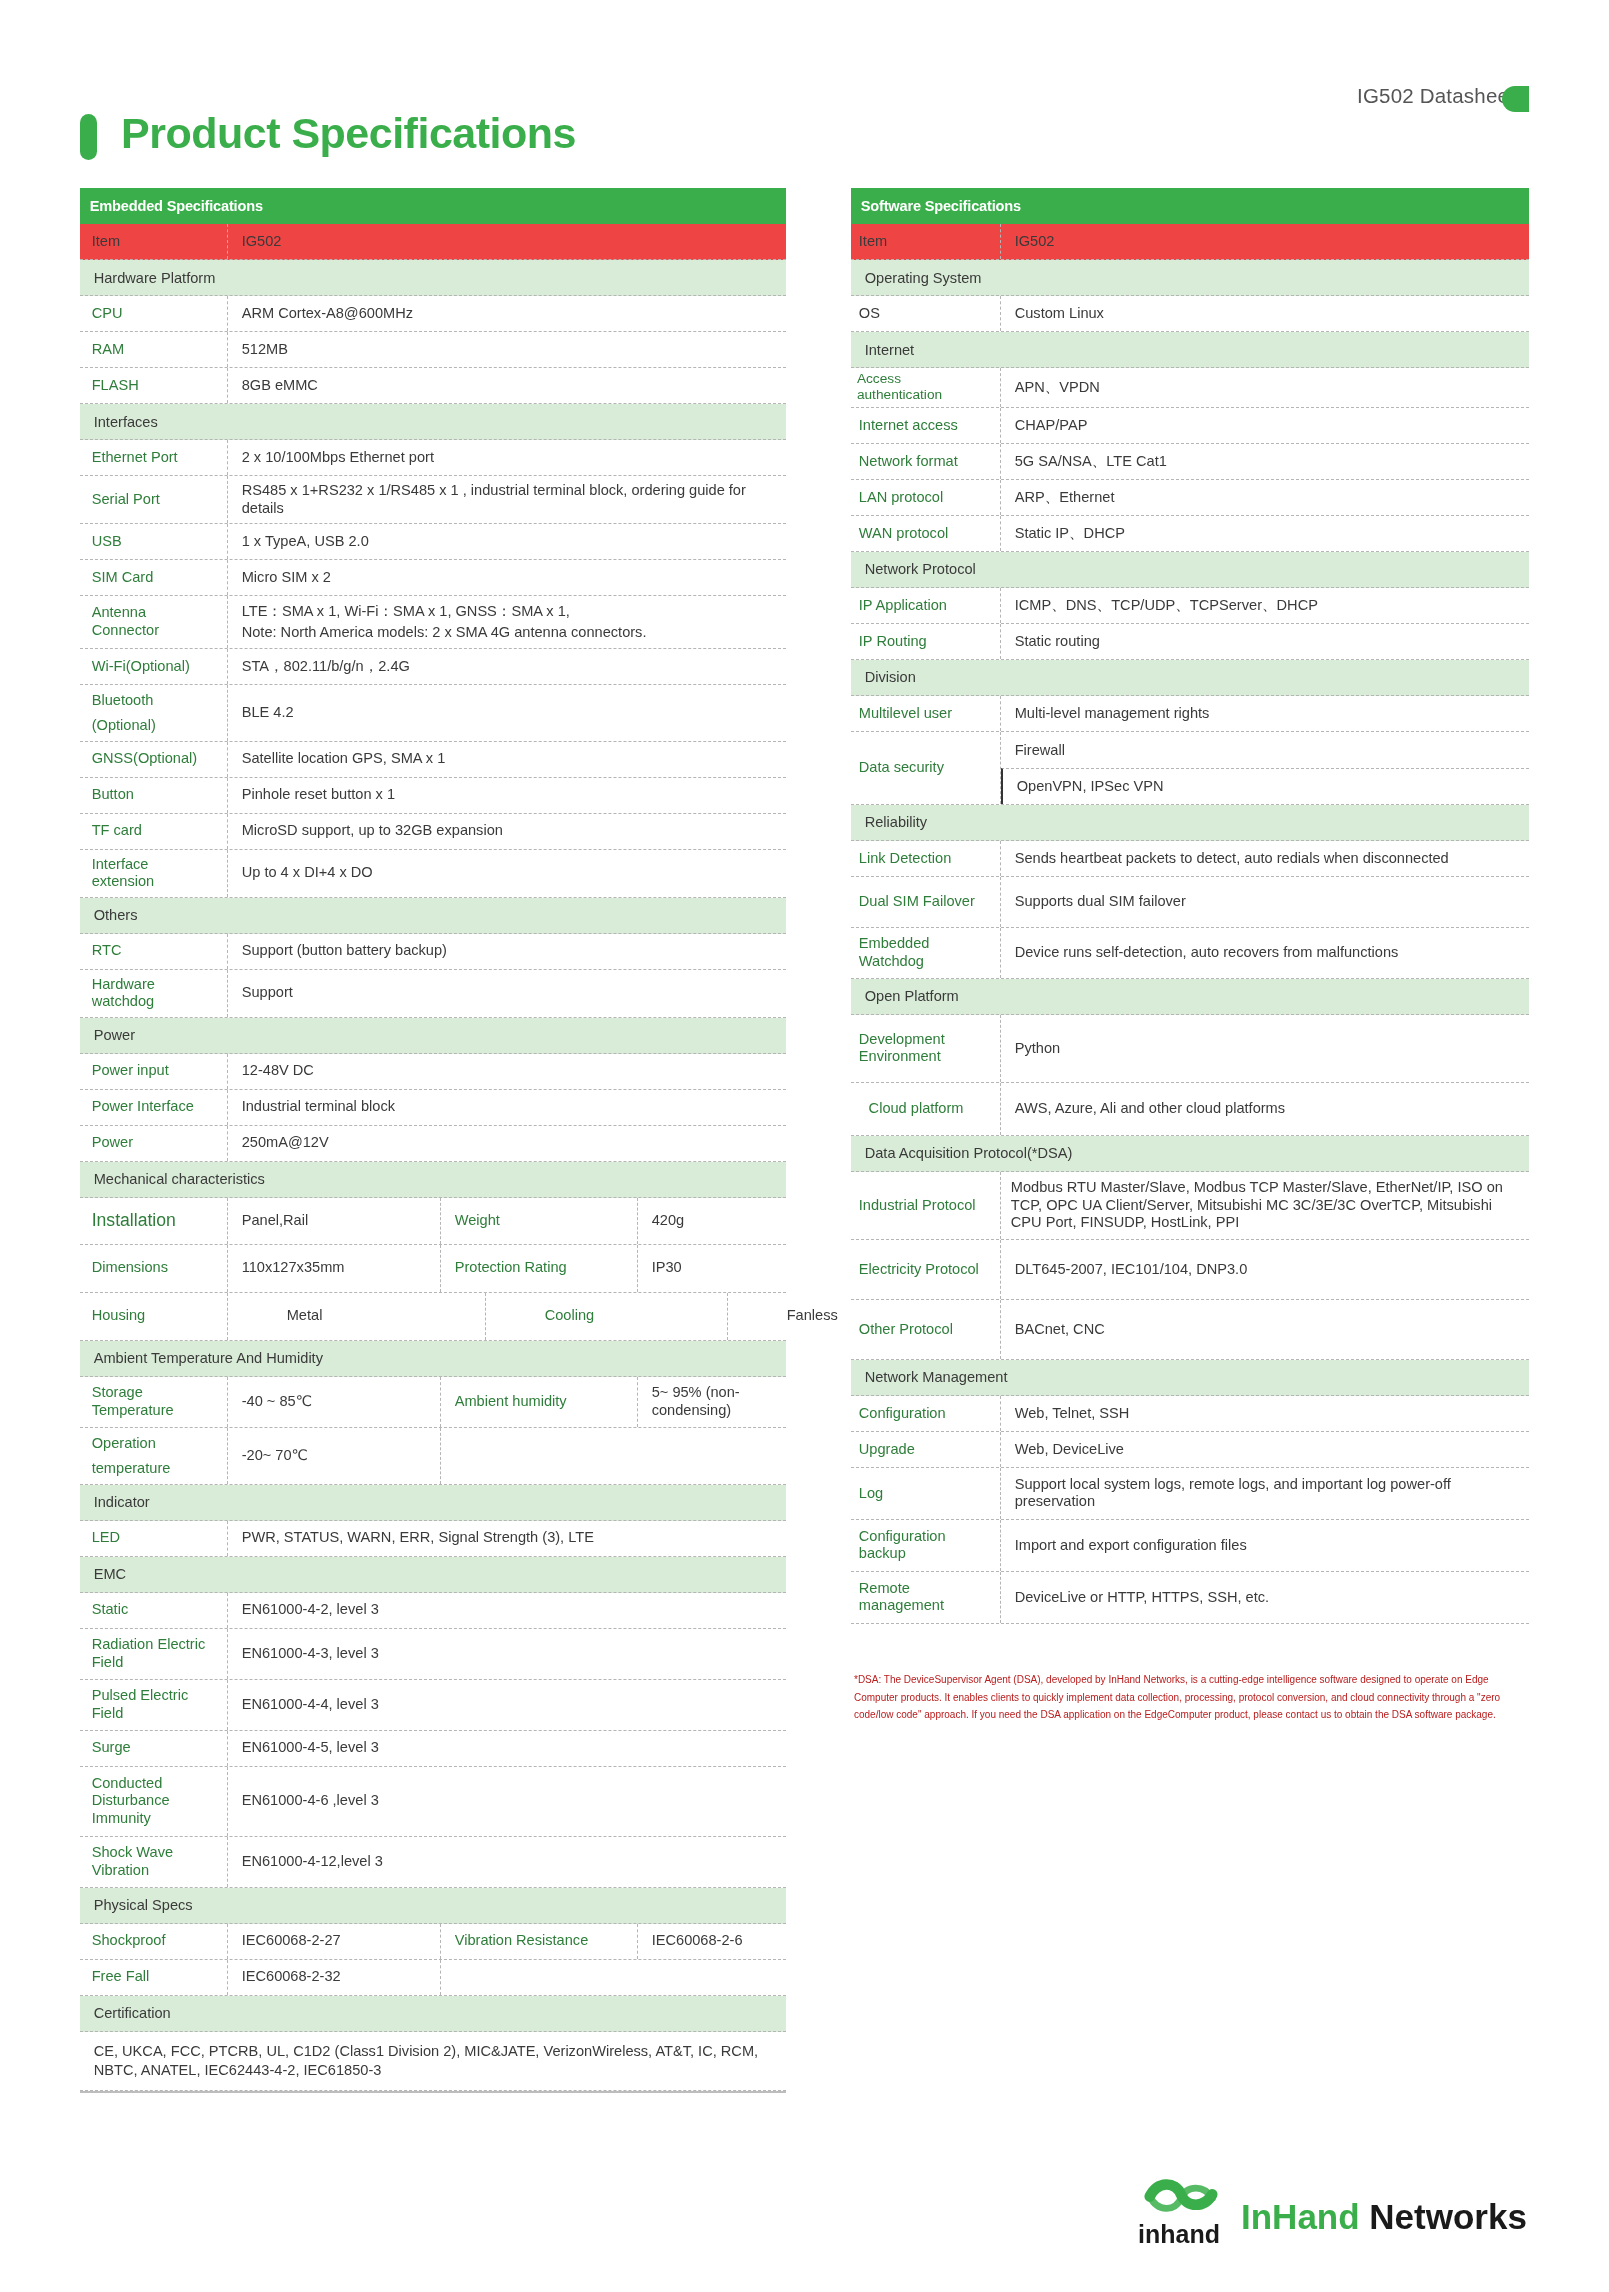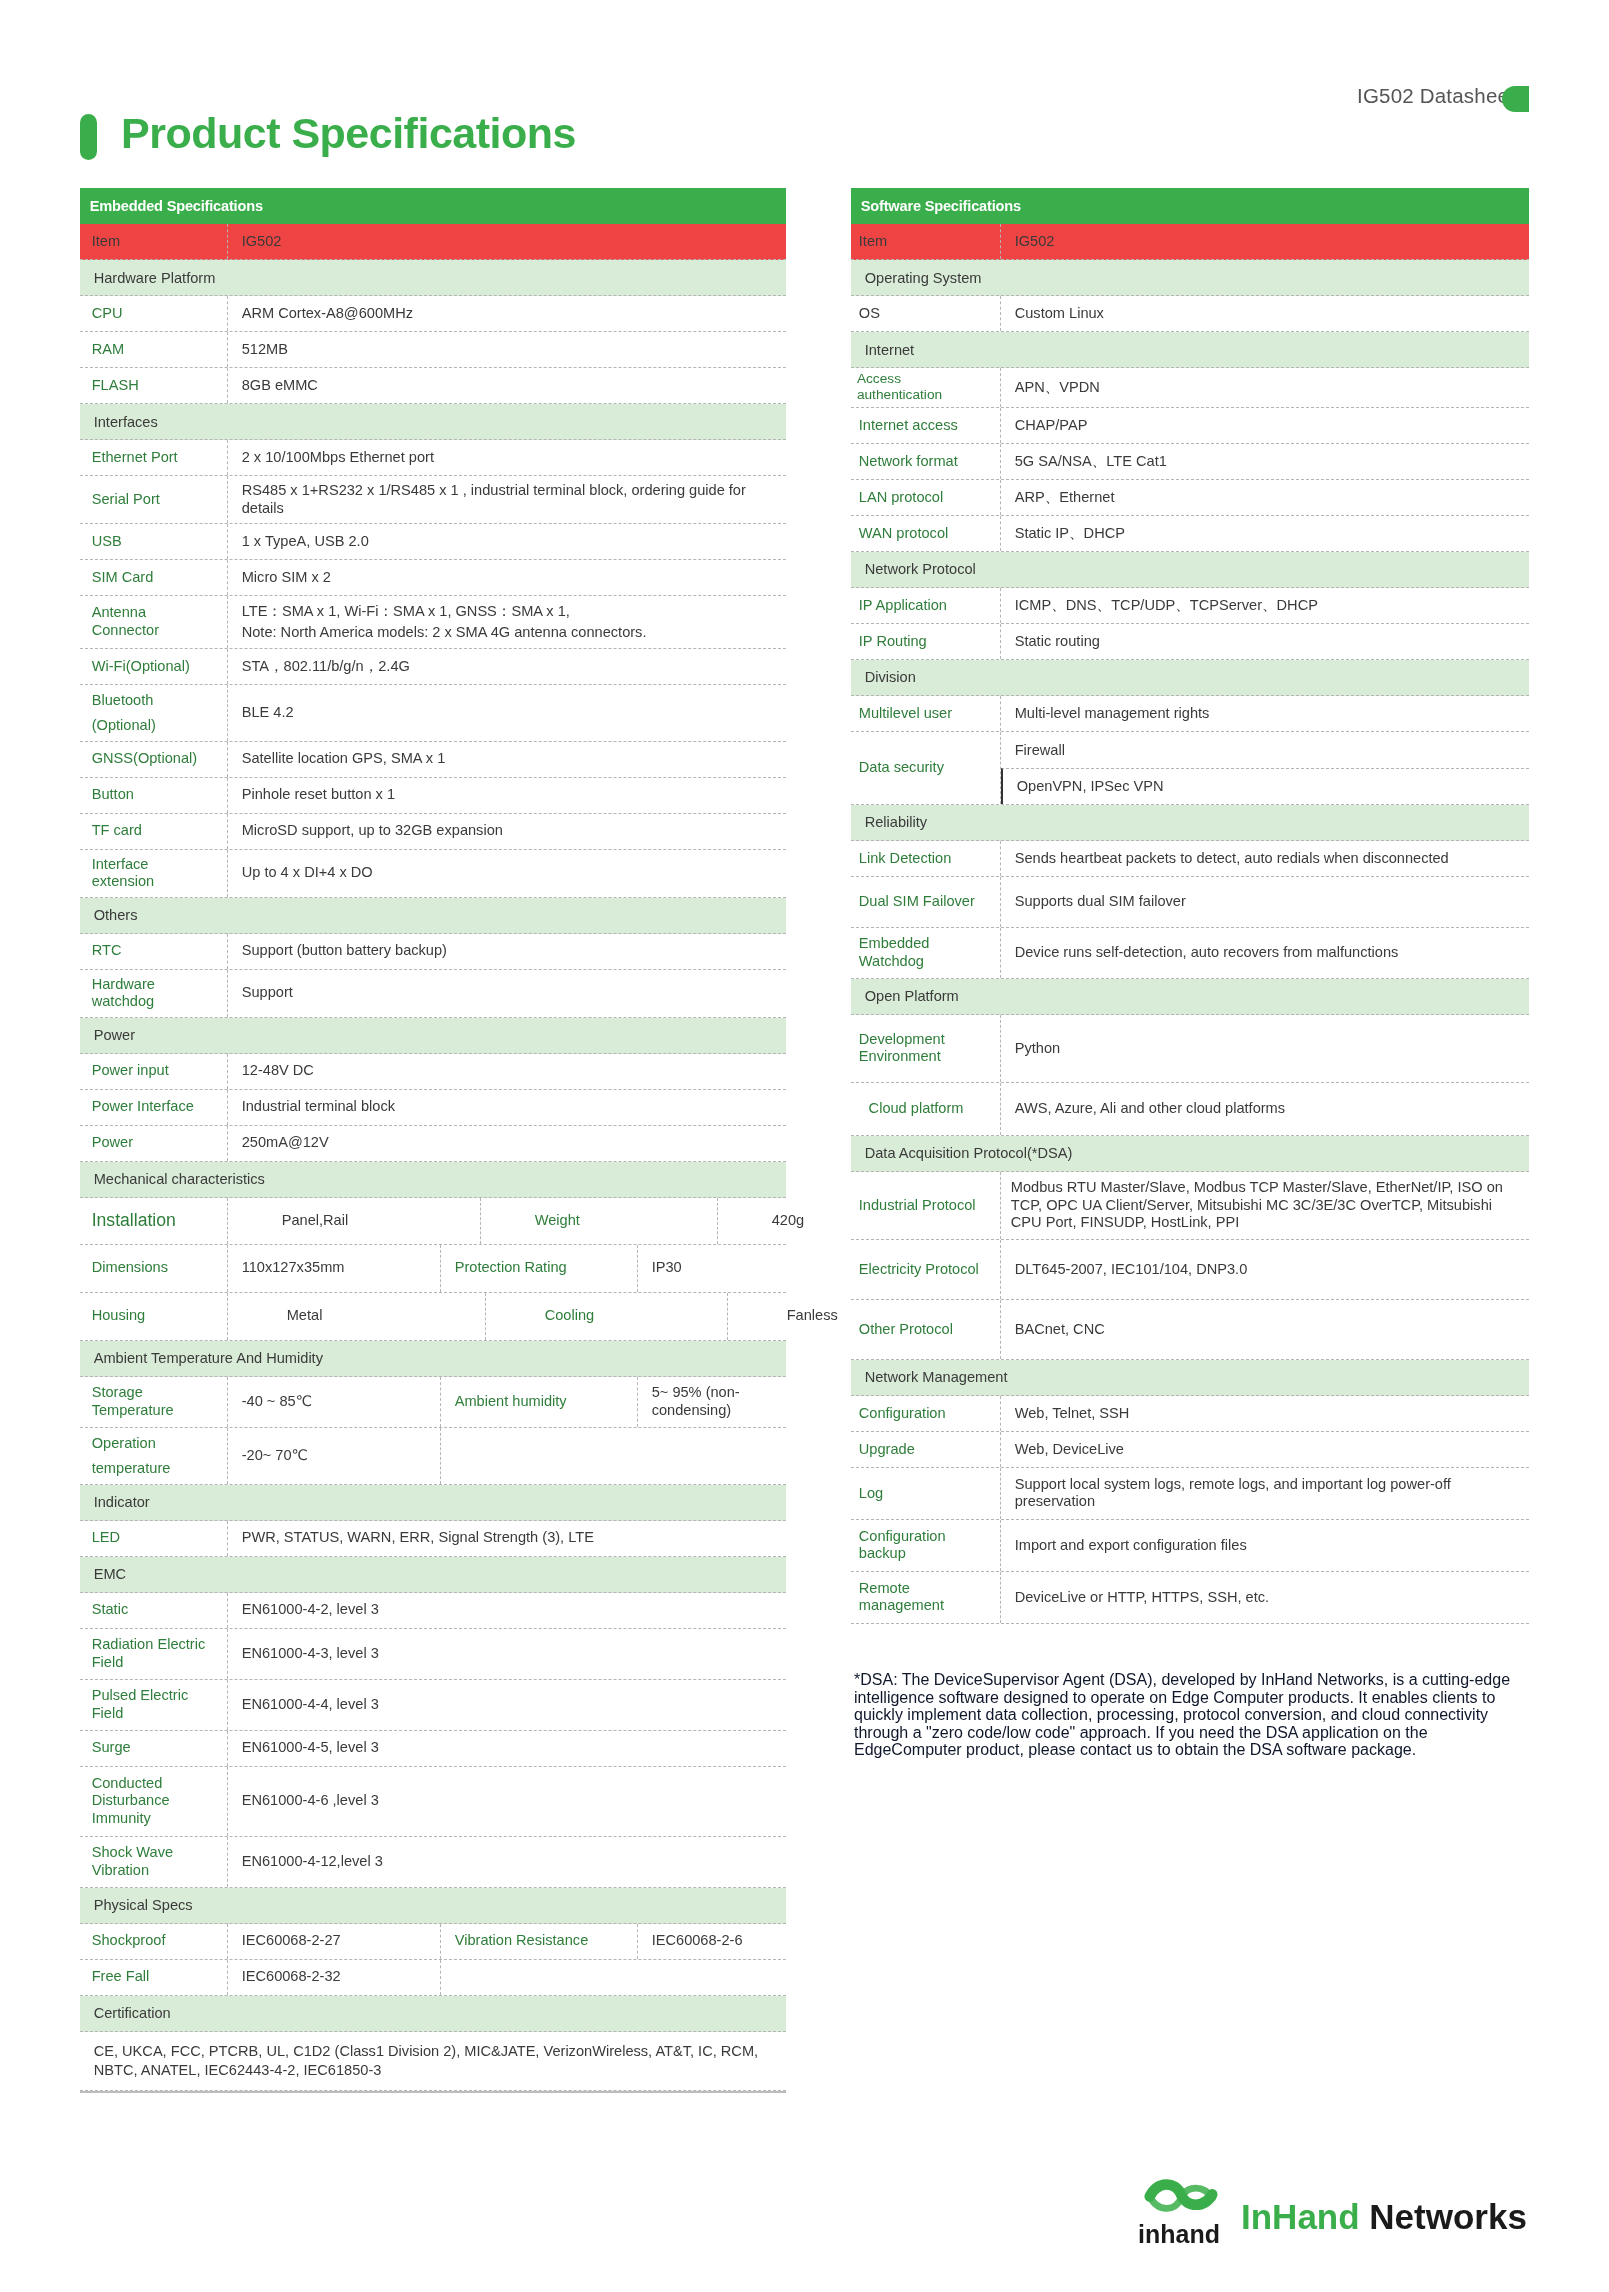--- a/index.html
+++ b/index.html
@@ -32,21 +32,21 @@
   .row.tall3 { min-height: 64px; }
   .row.tall4 { min-height: 86px; }
   .row.tall5 { min-height: 53px; }
   .row.bigl .cell.lbl { font-size: 17.6px; }
   .row.cert { padding: 9.8px 13.7px; line-height: 18.5px; font-size: 14.6px; min-height: 59px; align-items: center; }
   .multi-val { flex: 1; display: flex; flex-direction: column; }
   .multi-val .sub { display: flex; align-items: center; padding: 2.9px 13.7px; min-height: 36px; }
   .multi-val .sub + .sub { border-top: 1px dashed #b5b5b5; }
   .lbl-wide { border-left: 2px solid #333; }
 
-  .footnote { position: absolute; left: 854px; top: 1671px; width: 673px; font-size: 16px; line-height: 17.6px; color: #0f172a; }
+  .footnote { position: absolute; left: 854px; top: 1671px; width: 673px; font-size: 10px; line-height: 17.6px; color: #b91c1c; }
 
   .logo { position: absolute; left: 1136px; top: 2175px; width: 400px; height: 78px; }
   .logo-mark { position: absolute; left: 0; top: 0; width: 88px; height: 78px; }
   .logo-text { position: absolute; left: 105px; top: 21.5px; font-size: 35px; font-weight: bold; white-space: nowrap; }
   .logo-text .g { color: #3aae4a; }
   .logo-text .k { color: #1a1a1a; }
 </style>
 </head>
 <body>
 
@@ -147,21 +147,21 @@
         <div class="cell lbl">Power Interface</div>
         <div class="cell val">Industrial terminal block</div>
       </div>
       <div class="row">
         <div class="cell lbl">Power</div>
         <div class="cell val">250mA@12V</div>
       </div>
     </div>
 
   <div class="row section">Mechanical characteristics</div>
-  <div class="row quad bigl" style="min-height:47px;gap:40px;">
+  <div class="row quad bigl" style="min-height:47px;">
     <div class="cell lbl">Installation</div>
     <div class="cell val v1">Panel,Rail</div>
     <div class="cell l2">Weight</div>
     <div class="cell val v2">420g</div>
   </div>
   <div class="row quad" style="min-height:48px;">
     <div class="cell lbl">Dimensions</div>
     <div class="cell val v1">110x127x35mm</div>
     <div class="cell l2">Protection Rating</div>
     <div class="cell val v2">IP30</div>

